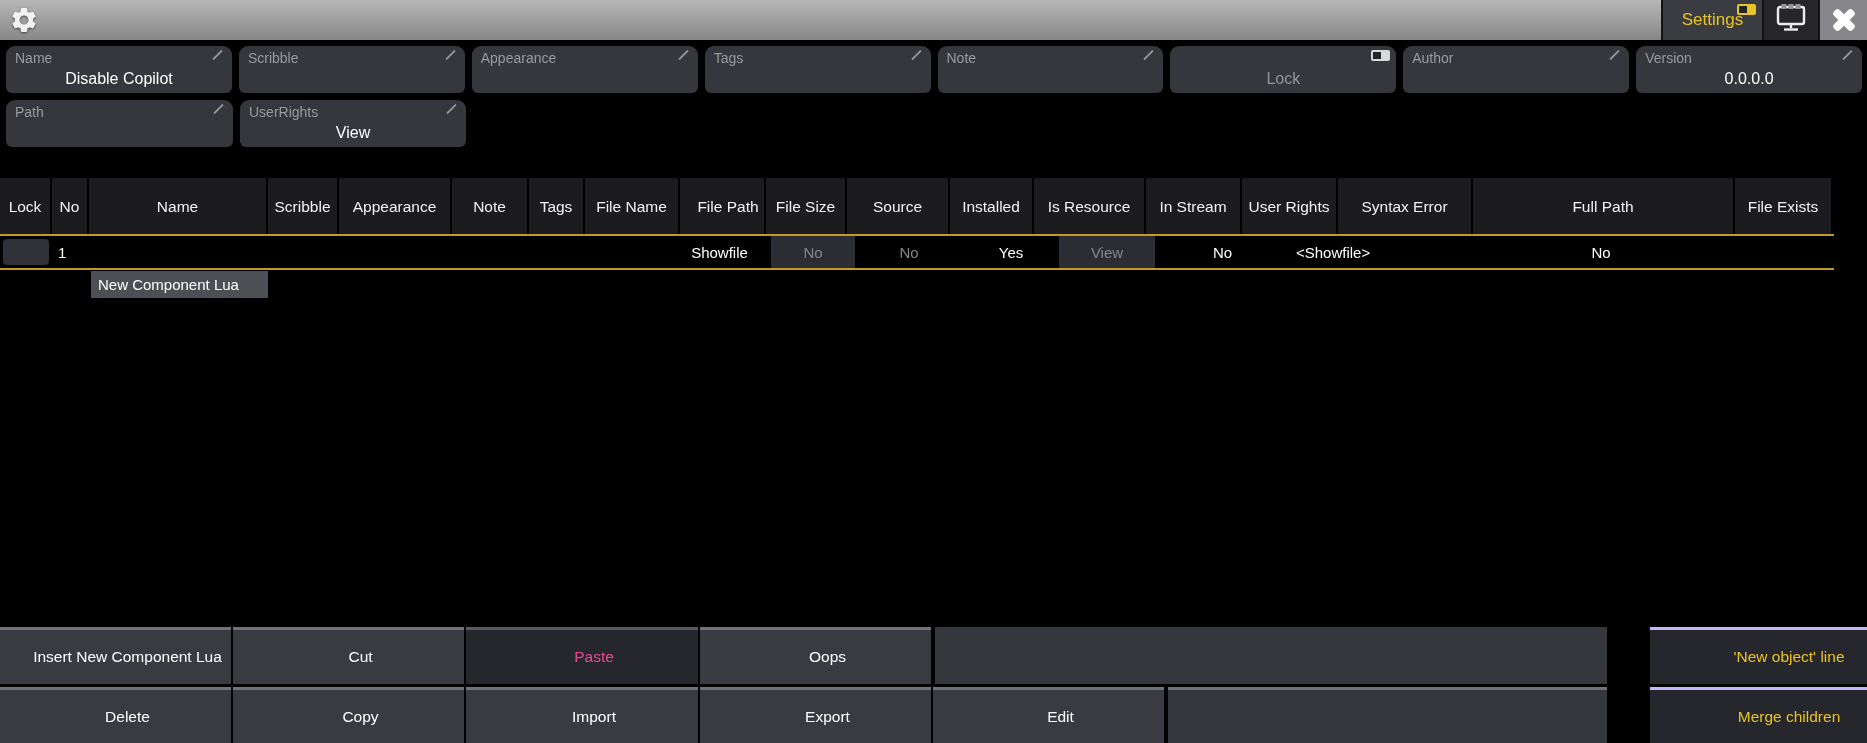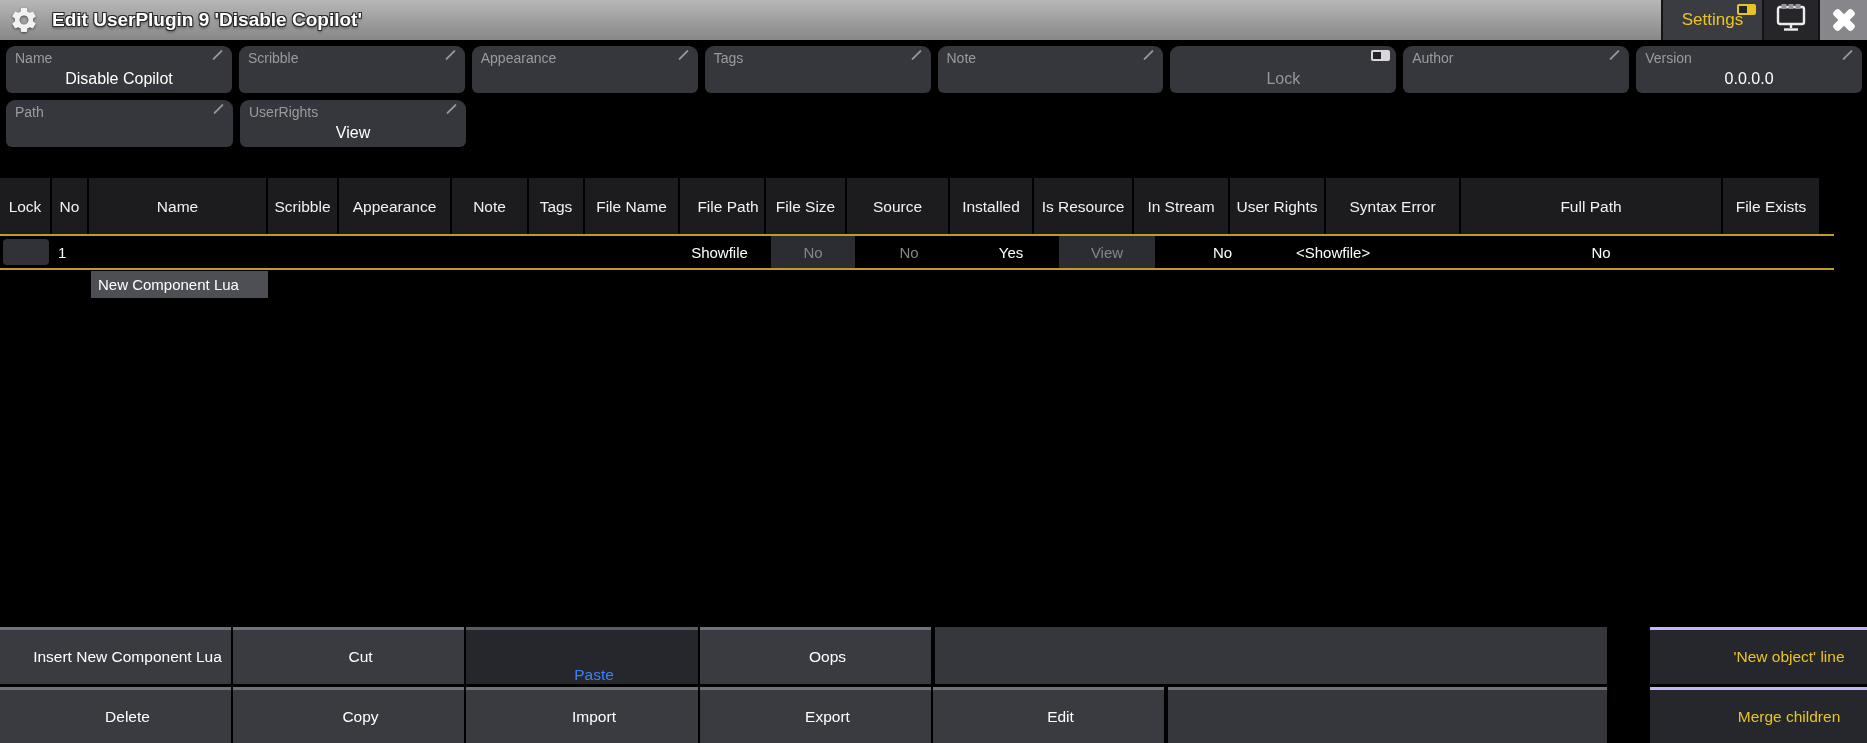--- a/index.html
+++ b/index.html
@@ -55,37 +55,36 @@
       box-sizing:border-box;z-index:3;display:flex;align-items:center;padding-left:6px;color:#9595b0;font-size:15px;}
   .dropdown{position:absolute;top:271px;left:91px;width:177px;height:27px;background:#4d4f54;color:#fff;
       font-size:15px;display:flex;align-items:center;padding-left:7px;box-sizing:border-box;z-index:2;}
 
   
   .actions{position:absolute;left:0;width:1867px;}
   #actions-row1{top:627px;height:57px;}
   #actions-row2{top:687px;height:56px;}
   .abtn{position:absolute;top:0;bottom:0;box-sizing:border-box;display:flex;align-items:center;justify-content:center;
       font-size:15.5px;color:#fff;background:#393b41;border-top:3px solid #70727a;white-space:nowrap;padding-left:24px;}
-  .abtn.disabled{background:#26272c;color:#3b82f6;border-top-color:#5a5c63;align-items:flex-end;}
+  .abtn.disabled{background:#26272c;color:#ec4899;border-top-color:#5a5c63;}
   .abtn.panel{background:#35373d;border-top:none;}
   .abtn.panel-border{background:#35373d;border-top:3px solid #70727a;}
   .abtn.yellow-toggle{background:#26272c;color:var(--yellow);border-top:3px solid #c4b5fd;margin-left:39px;}
 </style>
 </head>
 <body>
 
 <div class="screen">
 
   <div class="titlebar">
     <span class="gear">
       <svg viewBox="0 0 24 24">
           <path d="M19.14,12.94c0.04-0.3,0.06-0.61,0.06-0.94c0-0.32-0.02-0.64-0.07-0.94l2.03-1.58c0.18-0.14,0.23-0.41,0.12-0.61l-1.92-3.32c-0.12-0.22-0.37-0.29-0.59-0.22l-2.39,0.96c-0.5-0.38-1.03-0.7-1.62-0.94L14.4,2.81c-0.04-0.24-0.24-0.41-0.48-0.41h-3.84c-0.24,0-0.43,0.17-0.47,0.41L9.25,5.35C8.66,5.59,8.12,5.92,7.63,6.29L5.24,5.33c-0.22-0.08-0.47,0-0.59,0.22L2.74,8.87C2.62,9.08,2.66,9.34,2.86,9.48l2.03,1.58C4.84,11.36,4.8,11.69,4.8,12s0.02,0.64,0.07,0.94l-2.03,1.58c-0.18,0.14-0.23,0.41-0.12,0.61l1.92,3.32c0.12,0.22,0.37,0.29,0.59,0.22l2.39-0.96c0.5,0.38,1.03,0.7,1.62,0.94l0.36,2.54c0.05,0.24,0.24,0.41,0.48,0.41h3.84c0.24,0,0.44-0.17,0.47-0.41l0.36-2.54c0.59-0.24,1.13-0.56,1.62-0.94l2.39,0.96c0.22,0.08,0.47,0,0.59-0.22l1.92-3.32c0.12-0.22,0.07-0.47-0.12-0.61L19.14,12.94z M12,15.6c-1.98,0-3.6-1.62-3.6-3.6s1.62-3.6,3.6-3.6s3.6,1.62,3.6,3.6S13.98,15.6,12,15.6z"></path>
         </svg>
     </span>
-    <span class="title">Edit UserPlugin 9 'Disable Copilot'</span>
     <div class="tb-group">
       <div class="tb-btn tb-settings">
         <span class="tgl yellow">
             <i></i>
           </span>
         <span>Settings</span>
       </div>
       <div class="tb-btn tb-monitor">
         <span class="dots">
             <i></i>
@@ -192,21 +191,21 @@
       </div>
       <div class="th" style="width: 81px;">
         <span>File Size</span>
       </div>
       <div class="th" style="width: 103px;">
         <span>Source</span>
       </div>
       <div class="th" style="width: 84px;">
         <span>Installed</span>
       </div>
-      <div class="th" style="width: 100px;">
+      <div class="th" style="width: 112px;">
         <span>Is Resource</span>
       </div>
       <div class="th" style="width: 96px;">
         <span>In Stream</span>
       </div>
       <div class="th" style="width: 96px;">
         <span>User Rights</span>
       </div>
       <div class="th" style="width: 135px;">
         <span>Syntax Error</span>

